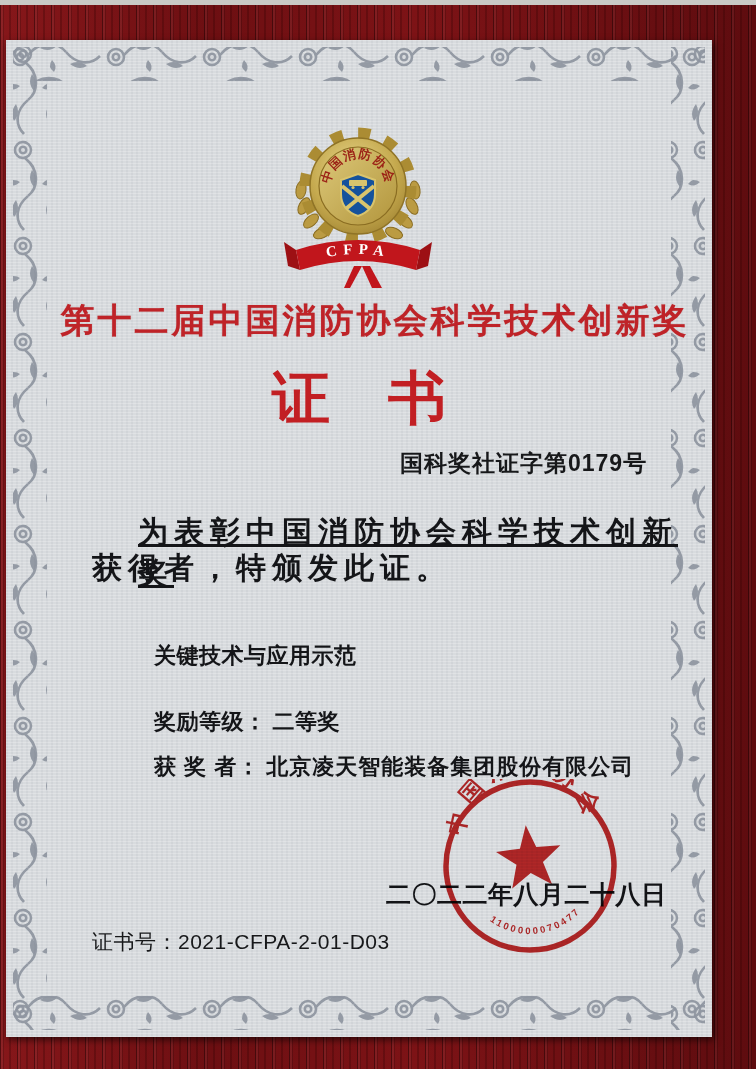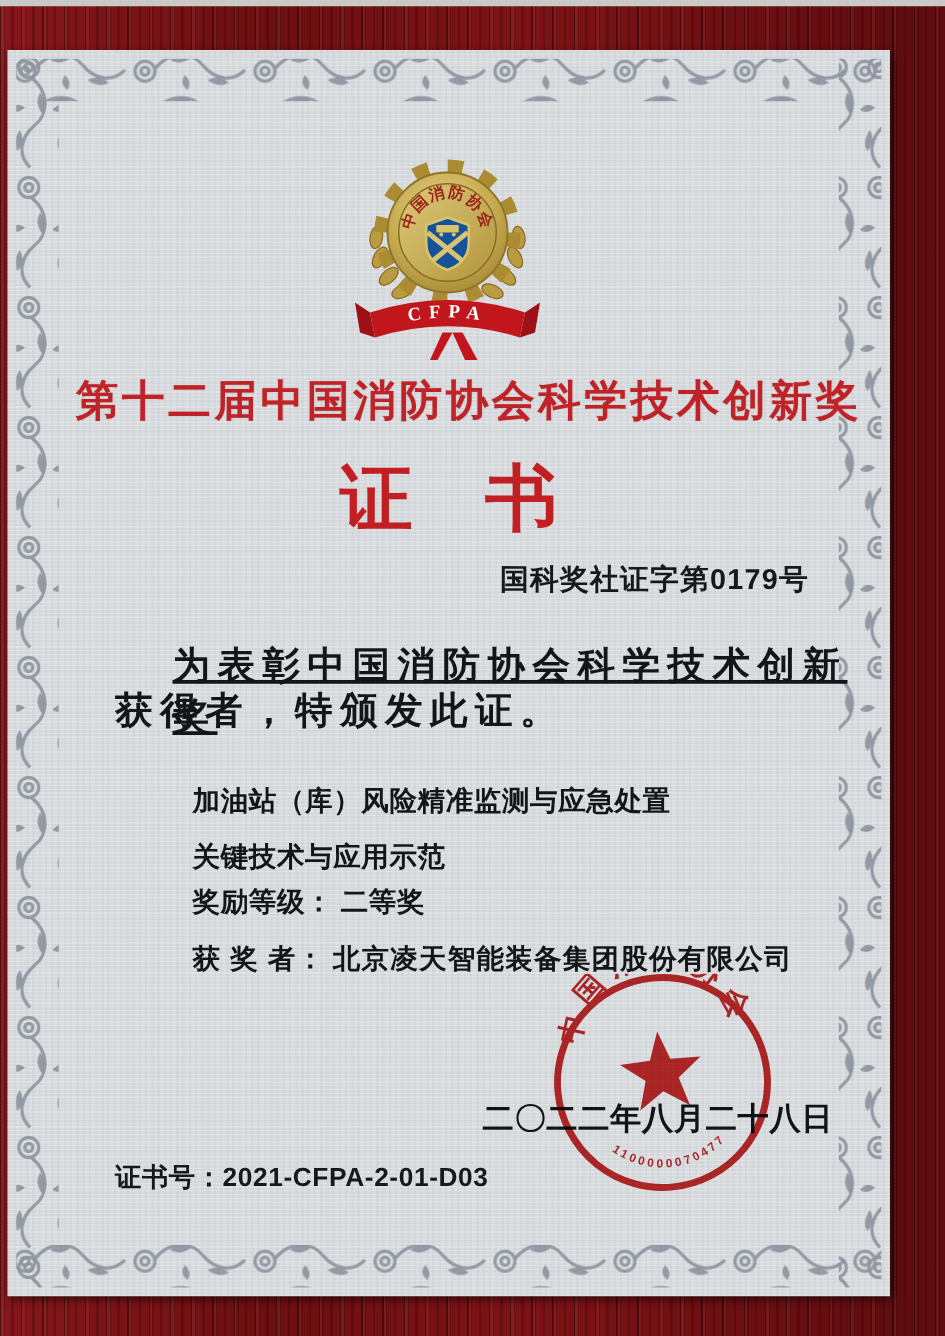--- a/index.html
+++ b/index.html
@@ -41,21 +41,21 @@
   .body-line{ font-family:"Liberation Serif", serif; font-size:30px; font-weight:600; color:#141518; letter-spacing:6px; }
   .body-1{ left:132px; top:472px;text-decoration:underline; }
   .body-2{ left:86px; top:508px; }
   .field{ display:flex; color:#141518; font-size:22px; font-weight:bold; letter-spacing:.5px; }
   .field .lab{ white-space:nowrap; margin-right:6px; }
   .field-project{ left:148px; top:586px; }
   .val-l2{ margin-top:15px; }
   .field-grade{ left:148px; top:667px;text-align:center; }
   .field-winner{ left:148px; top:712px; letter-spacing:1px;text-align:center; }
   .date-line{ left:380px; top:838px; font-size:25px; font-weight:bold; color:#121316; letter-spacing:0.5px; }
-  .cert-no{ left:86px; top:888px; font-size:21px; font-weight:bold; color:#17181a; letter-spacing:.5px; }
+  .cert-no{ left:86px; top:888px; font-size:21px; font-weight:normal; color:#17181a; letter-spacing:.5px; }
   .emblem-svg{ position:absolute; left:272px; top:84px; }
   .seal-svg{ position:absolute; left:437px; top:739px; mix-blend-mode:multiply; opacity:.93; }
 </style>
 </head>
 <body>
 
 <div class="stage">
   <div class="top-strip"></div>
 
   <div class="paper">
@@ -154,21 +154,20 @@
 
     <div class="abs award-title">第十二届中国消防协会科学技术创新奖</div>
     <div class="abs doc-title">证书</div>
     <div class="abs issue-no">国科奖社证字第0179号</div>
 
     <div class="abs body-line body-1">为表彰中国消防协会科学技术创新奖</div>
     <div class="abs body-line body-2">获得者，特颁发此证。</div>
 
     <div class="abs field field-project">
       <span>
-        <span style="display:block">加油站（库）风险精准监测与应急处置</span>
         <span style="display:block" class="val-l2">关键技术与应用示范</span>
       </span>
     </div>
 
     <div class="abs field field-grade">
       <span class="lab">奖励等级：</span>
       <span>二等奖</span>
     </div>
 
     <div class="abs field field-winner">

